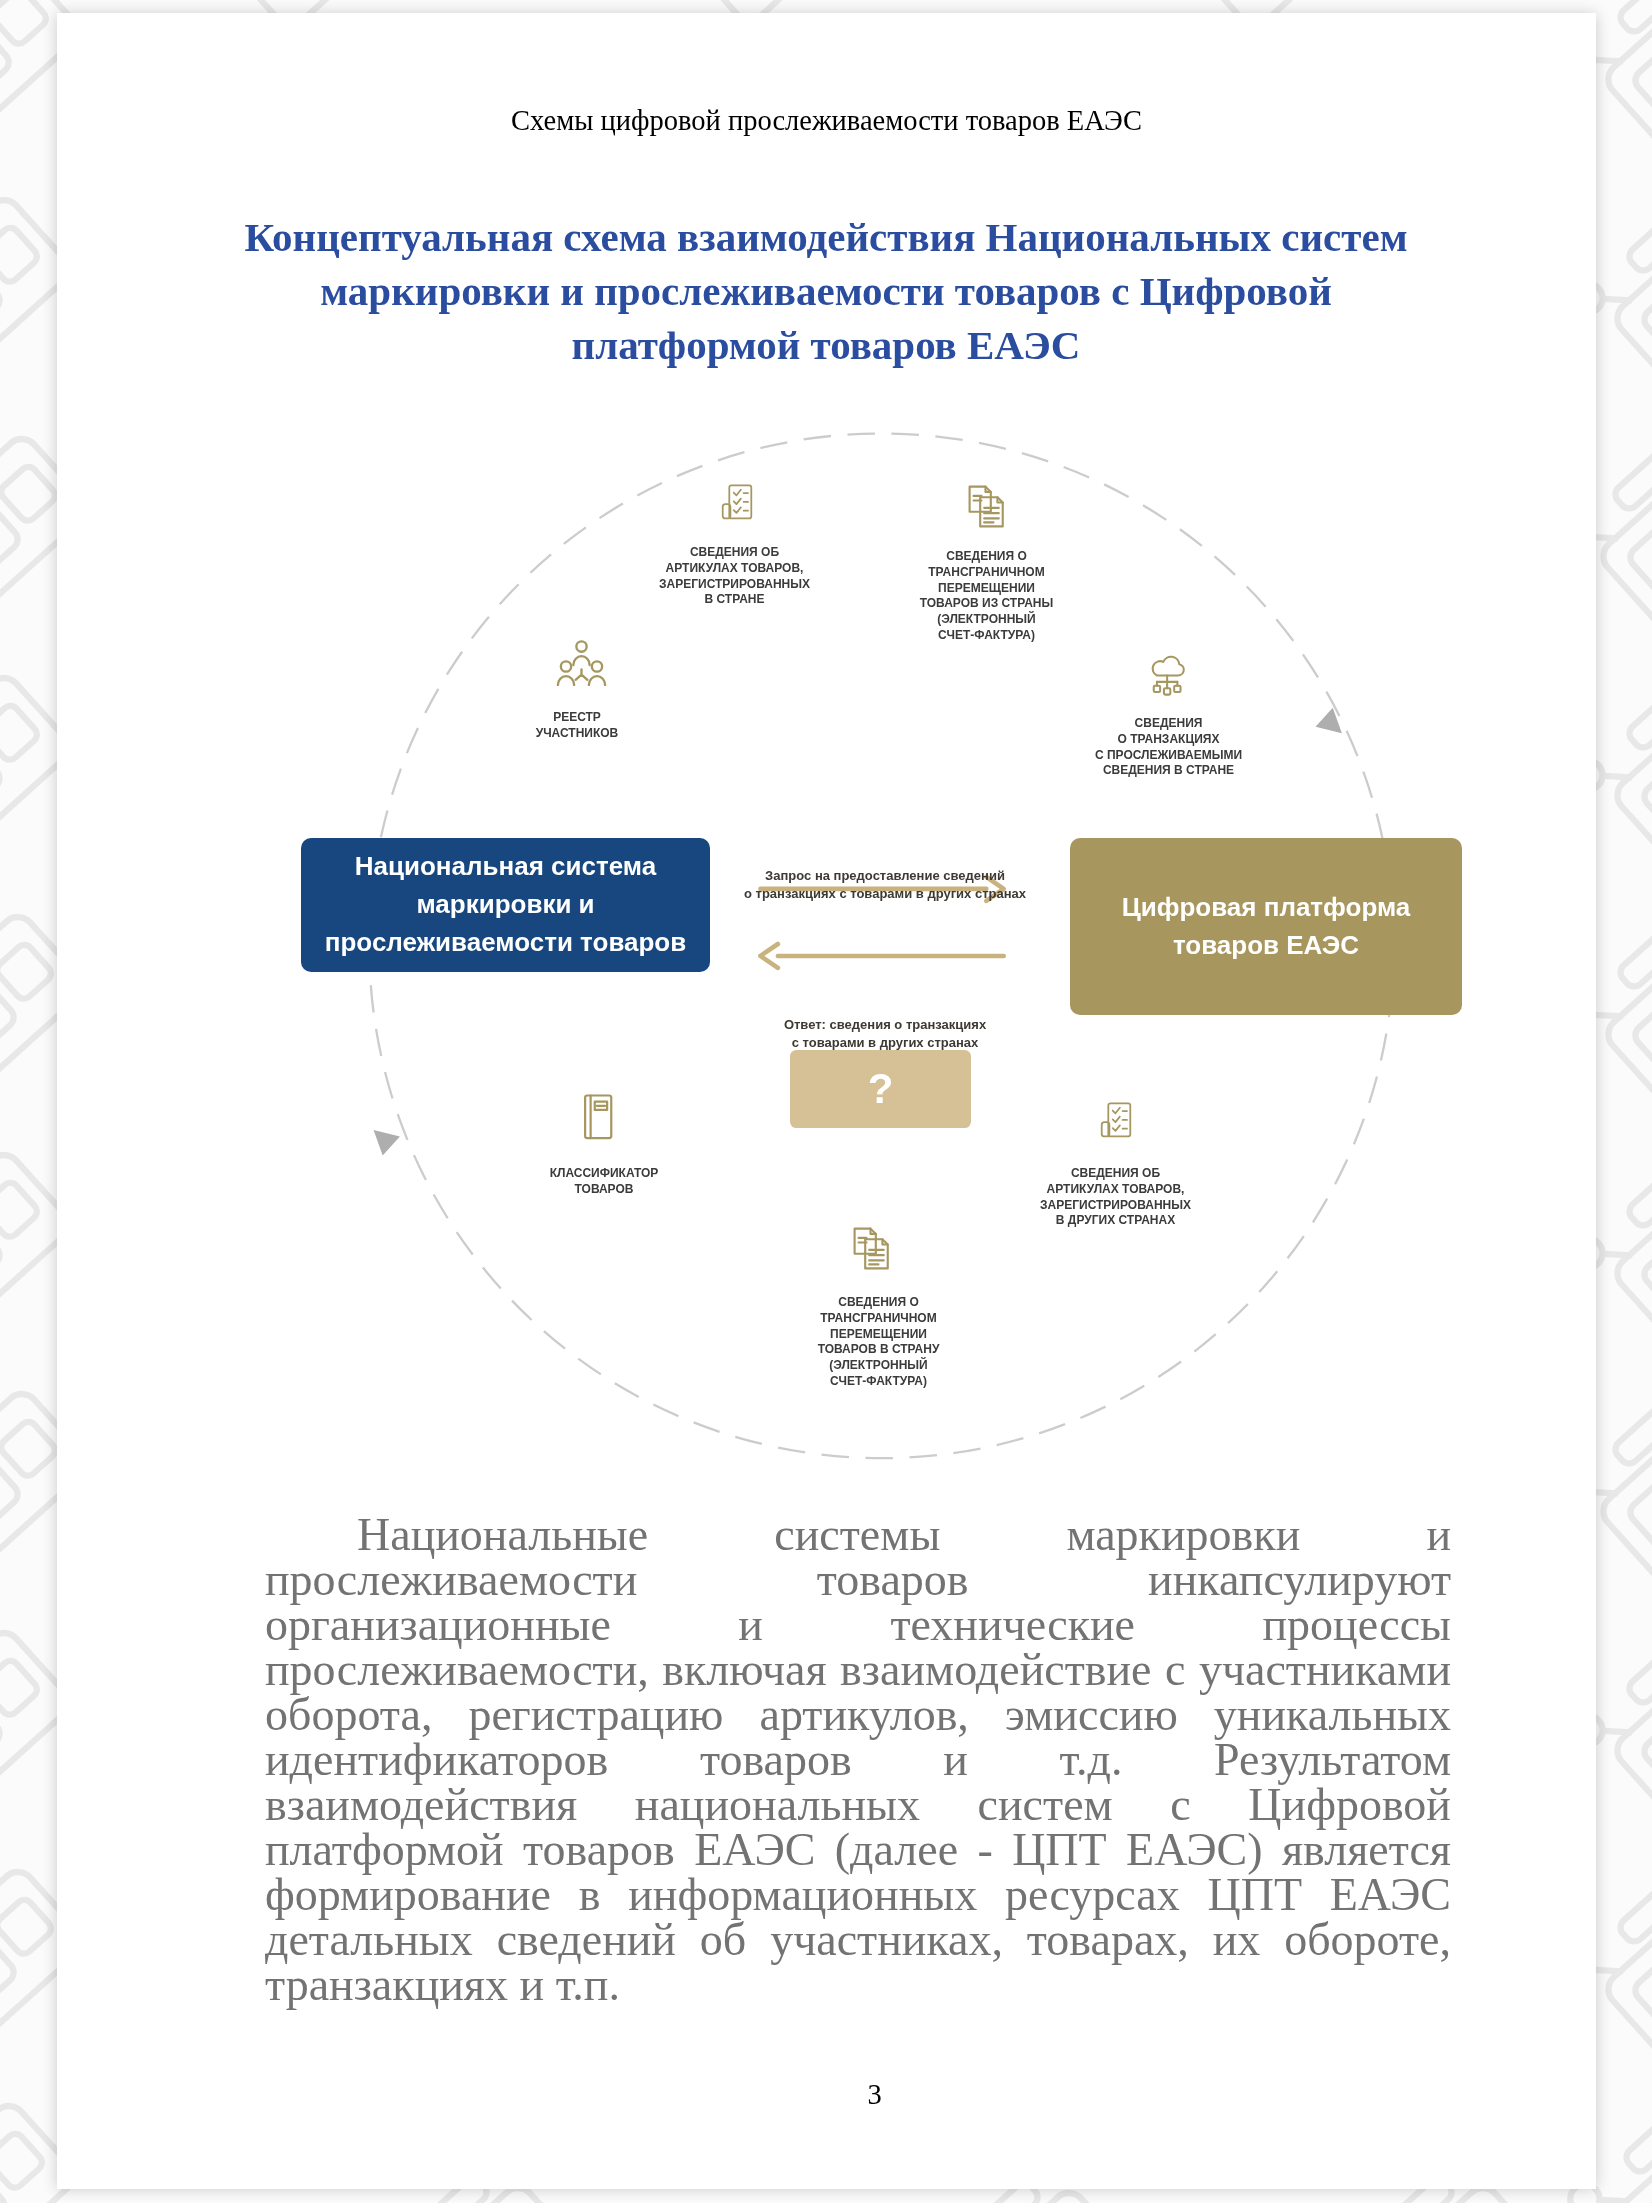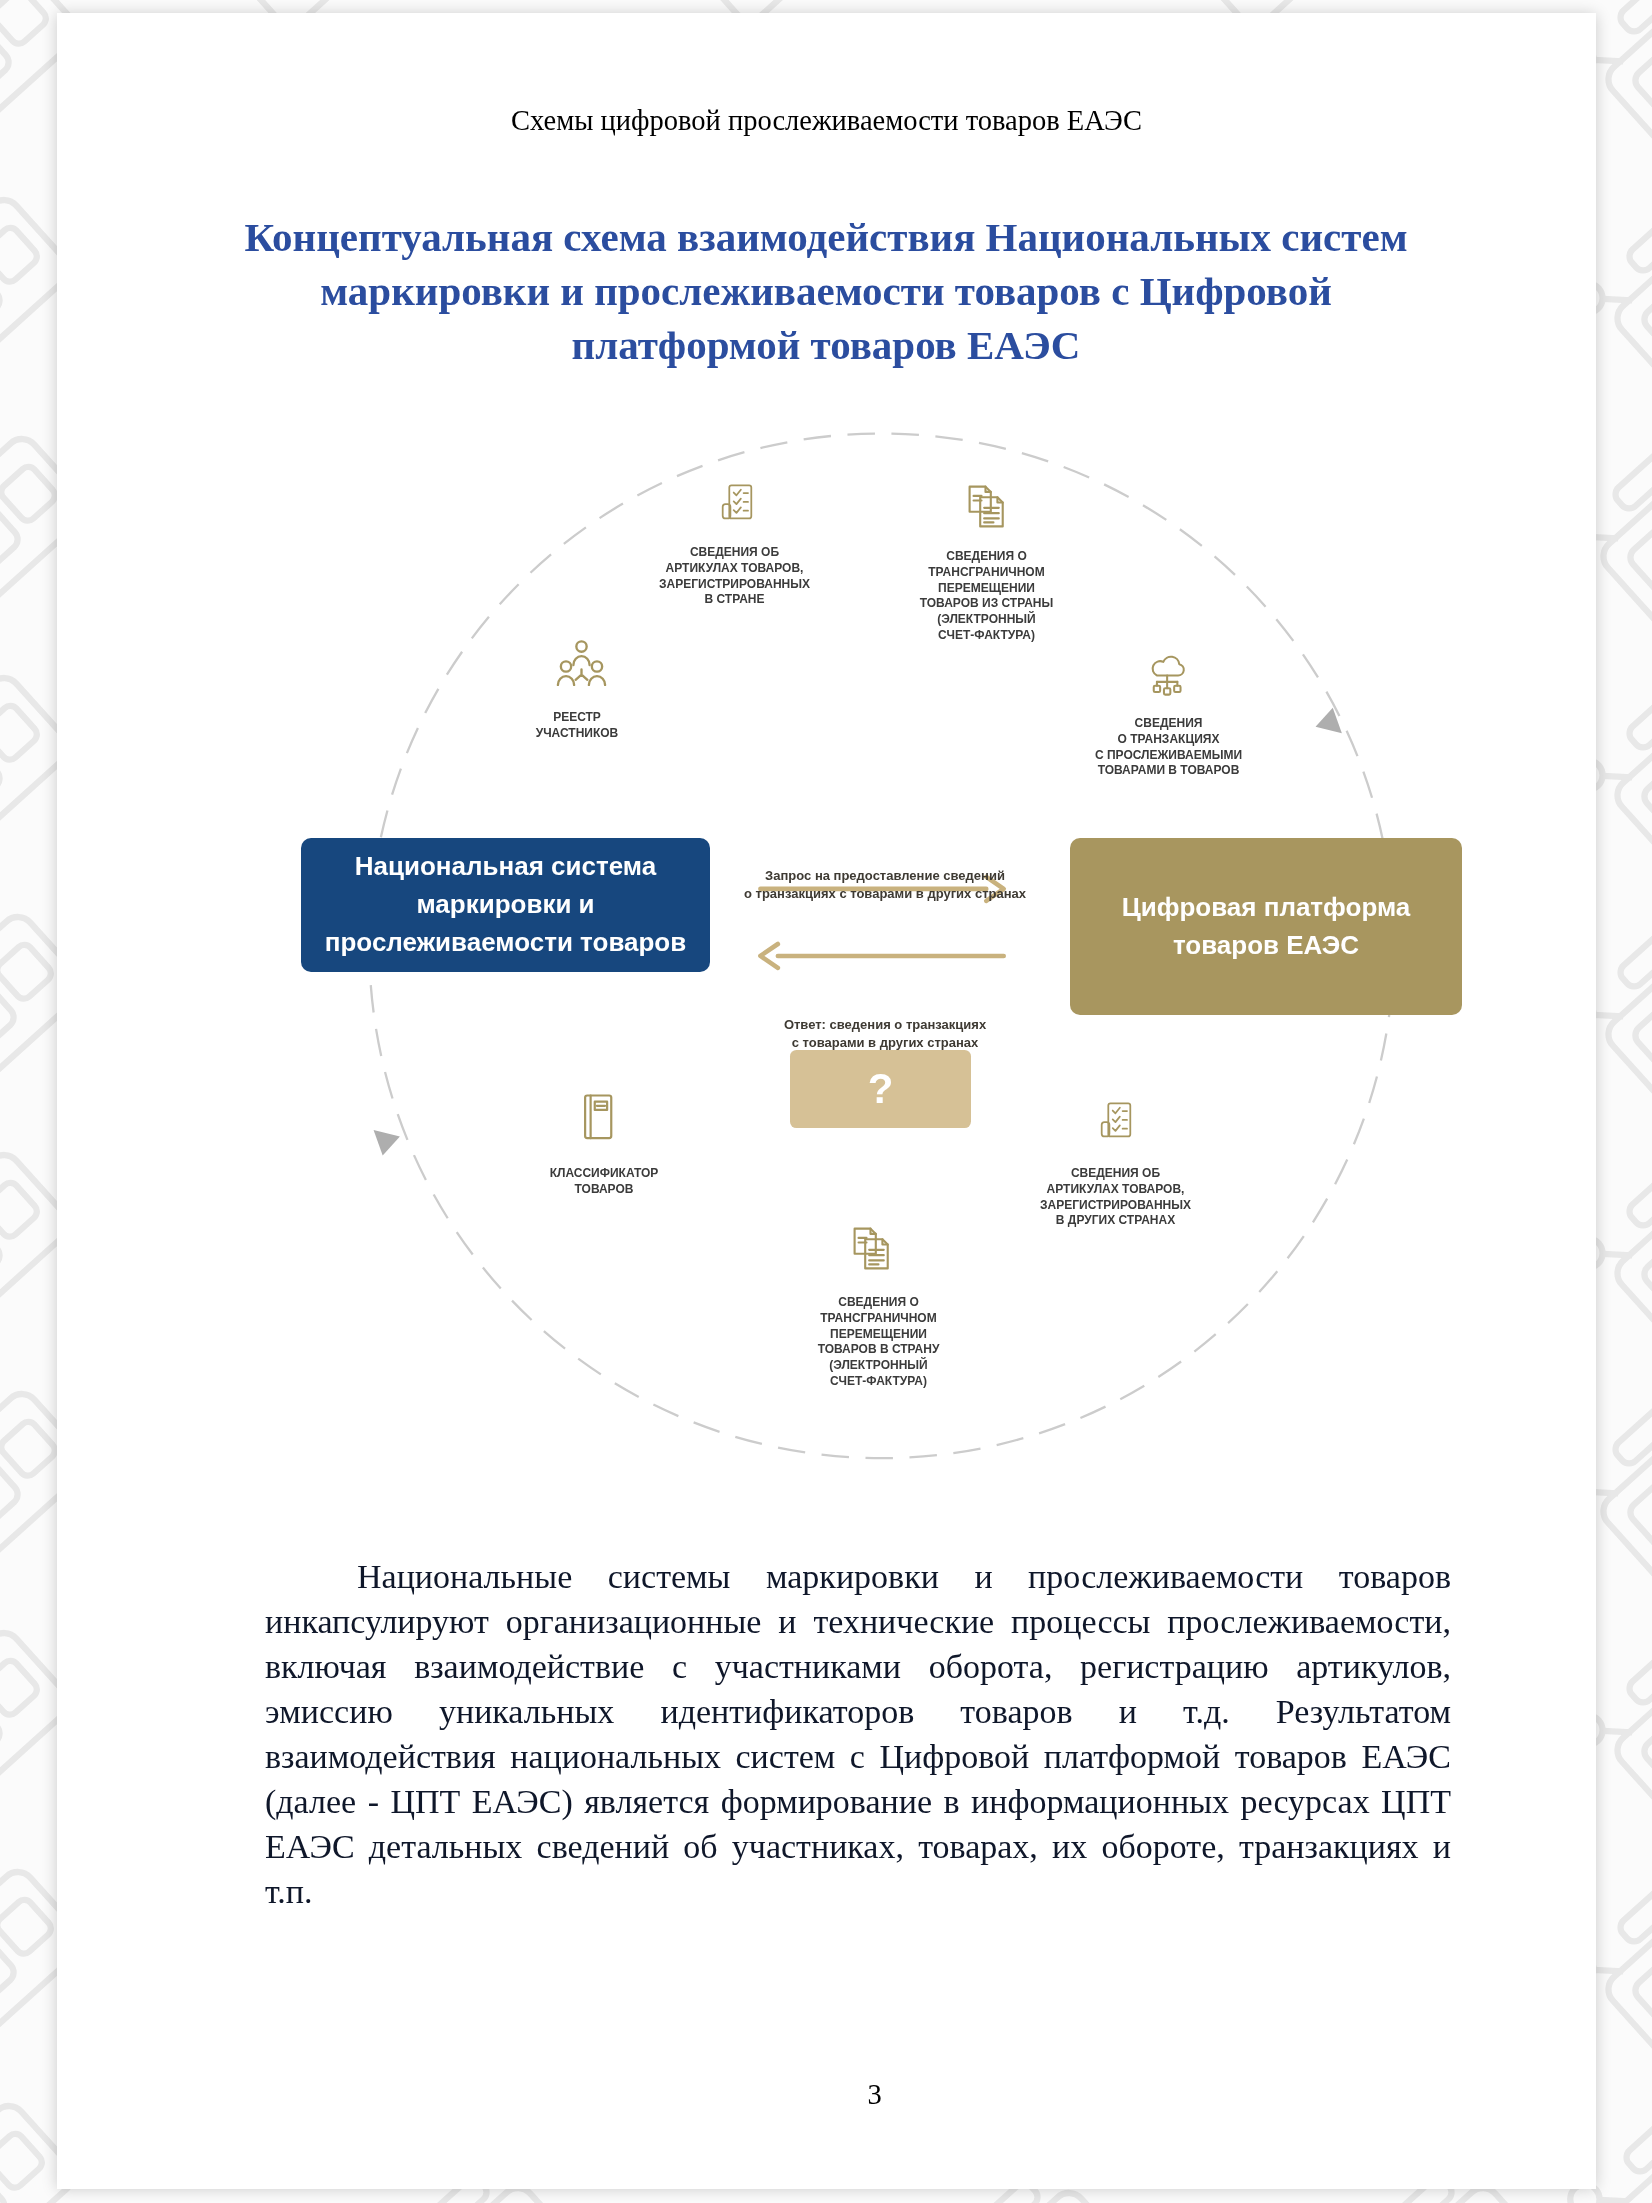--- a/index.html
+++ b/index.html
@@ -20,22 +20,22 @@
     left:177px;top:92px;width:1185px;text-align:center;
     font-size:28.5px;color:#000;
   }
   .doc-title{
     left:108px;top:197px;width:1322px;text-align:center;
     font-size:41px;line-height:54px;font-weight:bold;color:#2b4d9f;
     white-space:pre-line;
   }
   .paragraph{
     left:208px;top:1499px;width:1186px;
-    font-size:34px;line-height:45px;color:#0f172a;
-    text-align:justify;text-indent:92px;margin-top:42px;
+    font-size:46px;line-height:45px;color:#737373;
+    text-align:justify;text-indent:92px;
   }
   .page-num{
     left:0;top:2066px;width:1635px;text-align:center;font-size:28.5px;color:#000;
   }
   
   .diagram-svg{left:0;top:0;pointer-events:none;}
   .node-icon{pointer-events:none;}
   .node-icon *{stroke:#a6965f;fill:none;stroke-width:3.2;stroke-linecap:round;stroke-linejoin:round;}
   .node-label{
     font-family:"Liberation Sans", sans-serif;font-weight:bold;
@@ -256,21 +256,21 @@
 ТОВАРОВ ИЗ СТРАНЫ
 (ЭЛЕКТРОННЫЙ
 СЧЕТ-ФАКТУРА)</div>
 
   <svg class="abs node-icon" style="left:1084px;top:637px" width="51" height="51" viewBox="0 0 80 80">
       <use href="#sym-cloud"></use>
     </svg>
   <div class="abs node-label" style="left:974px;top:703px;width:275px">СВЕДЕНИЯ
 О ТРАНЗАКЦИЯХ
 С ПРОСЛЕЖИВАЕМЫМИ
-ТОВАРАМИ В ТОВАРОВ</div>
+СВЕДЕНИЯ В СТРАНЕ</div>
 
   <svg class="abs node-icon" style="left:495px;top:624px" width="59" height="59" viewBox="0 0 80 80">
       <use href="#sym-people"></use>
     </svg>
   <div class="abs node-label" style="left:428px;top:697px;width:184px">РЕЕСТР
 УЧАСТНИКОВ</div>
 
   <svg class="abs node-icon" style="left:513px;top:1077px" width="55" height="55" viewBox="0 0 80 80">
       <use href="#sym-book"></use>
     </svg>

